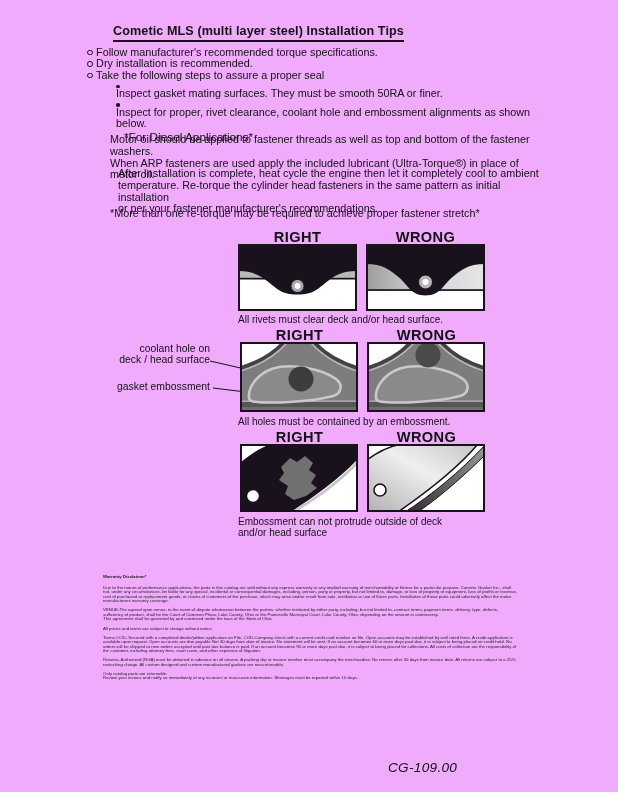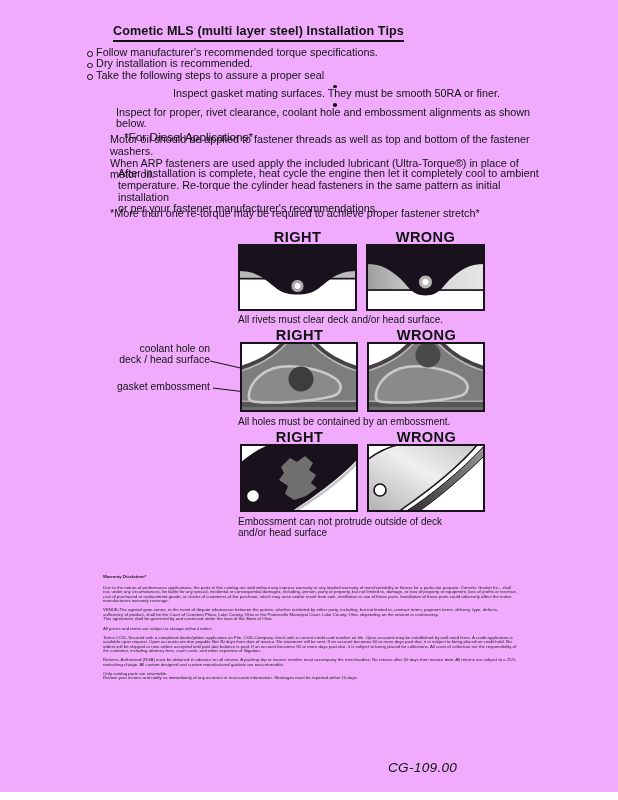--- a/index.html
+++ b/index.html
@@ -3,21 +3,21 @@
 <meta charset="utf-8">
 <style>
   html,body{margin:0;padding:0;background:#ffffff;}
   body{width:618px;height:800px;font-family:"Liberation Sans",sans-serif;color:#121212;}
   .page{position:relative;width:618px;height:792px;background:#f0abfc;overflow:hidden;}
 
   .title{position:absolute;left:113px;top:24px;margin:0;font-size:12.6px;font-weight:700;
          letter-spacing:.1px;border-bottom:2px solid #121212;padding-bottom:2px;}
 
   .tips-block{position:absolute;left:87px;top:47px;font-size:10.8px;line-height:11.4px;width:470px;}
-  .tip-line{display:flex;align-items:center;}
+  .tip-line{display:flex;align-items:flex-start;}
   .bullet-o{width:3.6px;height:3.6px;border:1px solid #121212;border-radius:50%;margin:2.8px 3.5px 0 0;flex:none;}
   .bullet-f{width:3.6px;height:3.6px;background:#121212;border-radius:50%;margin:3.6px 3.5px 0 0;flex:none;}
   .tip-sub{margin-left:29px;flex-direction:column;}
 
   .diesel-h{position:absolute;left:110px;top:116px;margin:14px;font-size:11.8px;font-weight:400;}
   .para{position:absolute;left:110px;margin:0;width:430px;font-size:10.8px;line-height:11.8px;white-space:pre-line;}
   .para-1{top:134px;} .para-2{top:168px;margin-left:8px;} .para-3{top:208px;}
 
   .dg-label{position:absolute;width:119px;text-align:center;font-size:14.6px;font-weight:700;letter-spacing:.4px;}
   .dg-box{position:absolute;line-height:0;}

